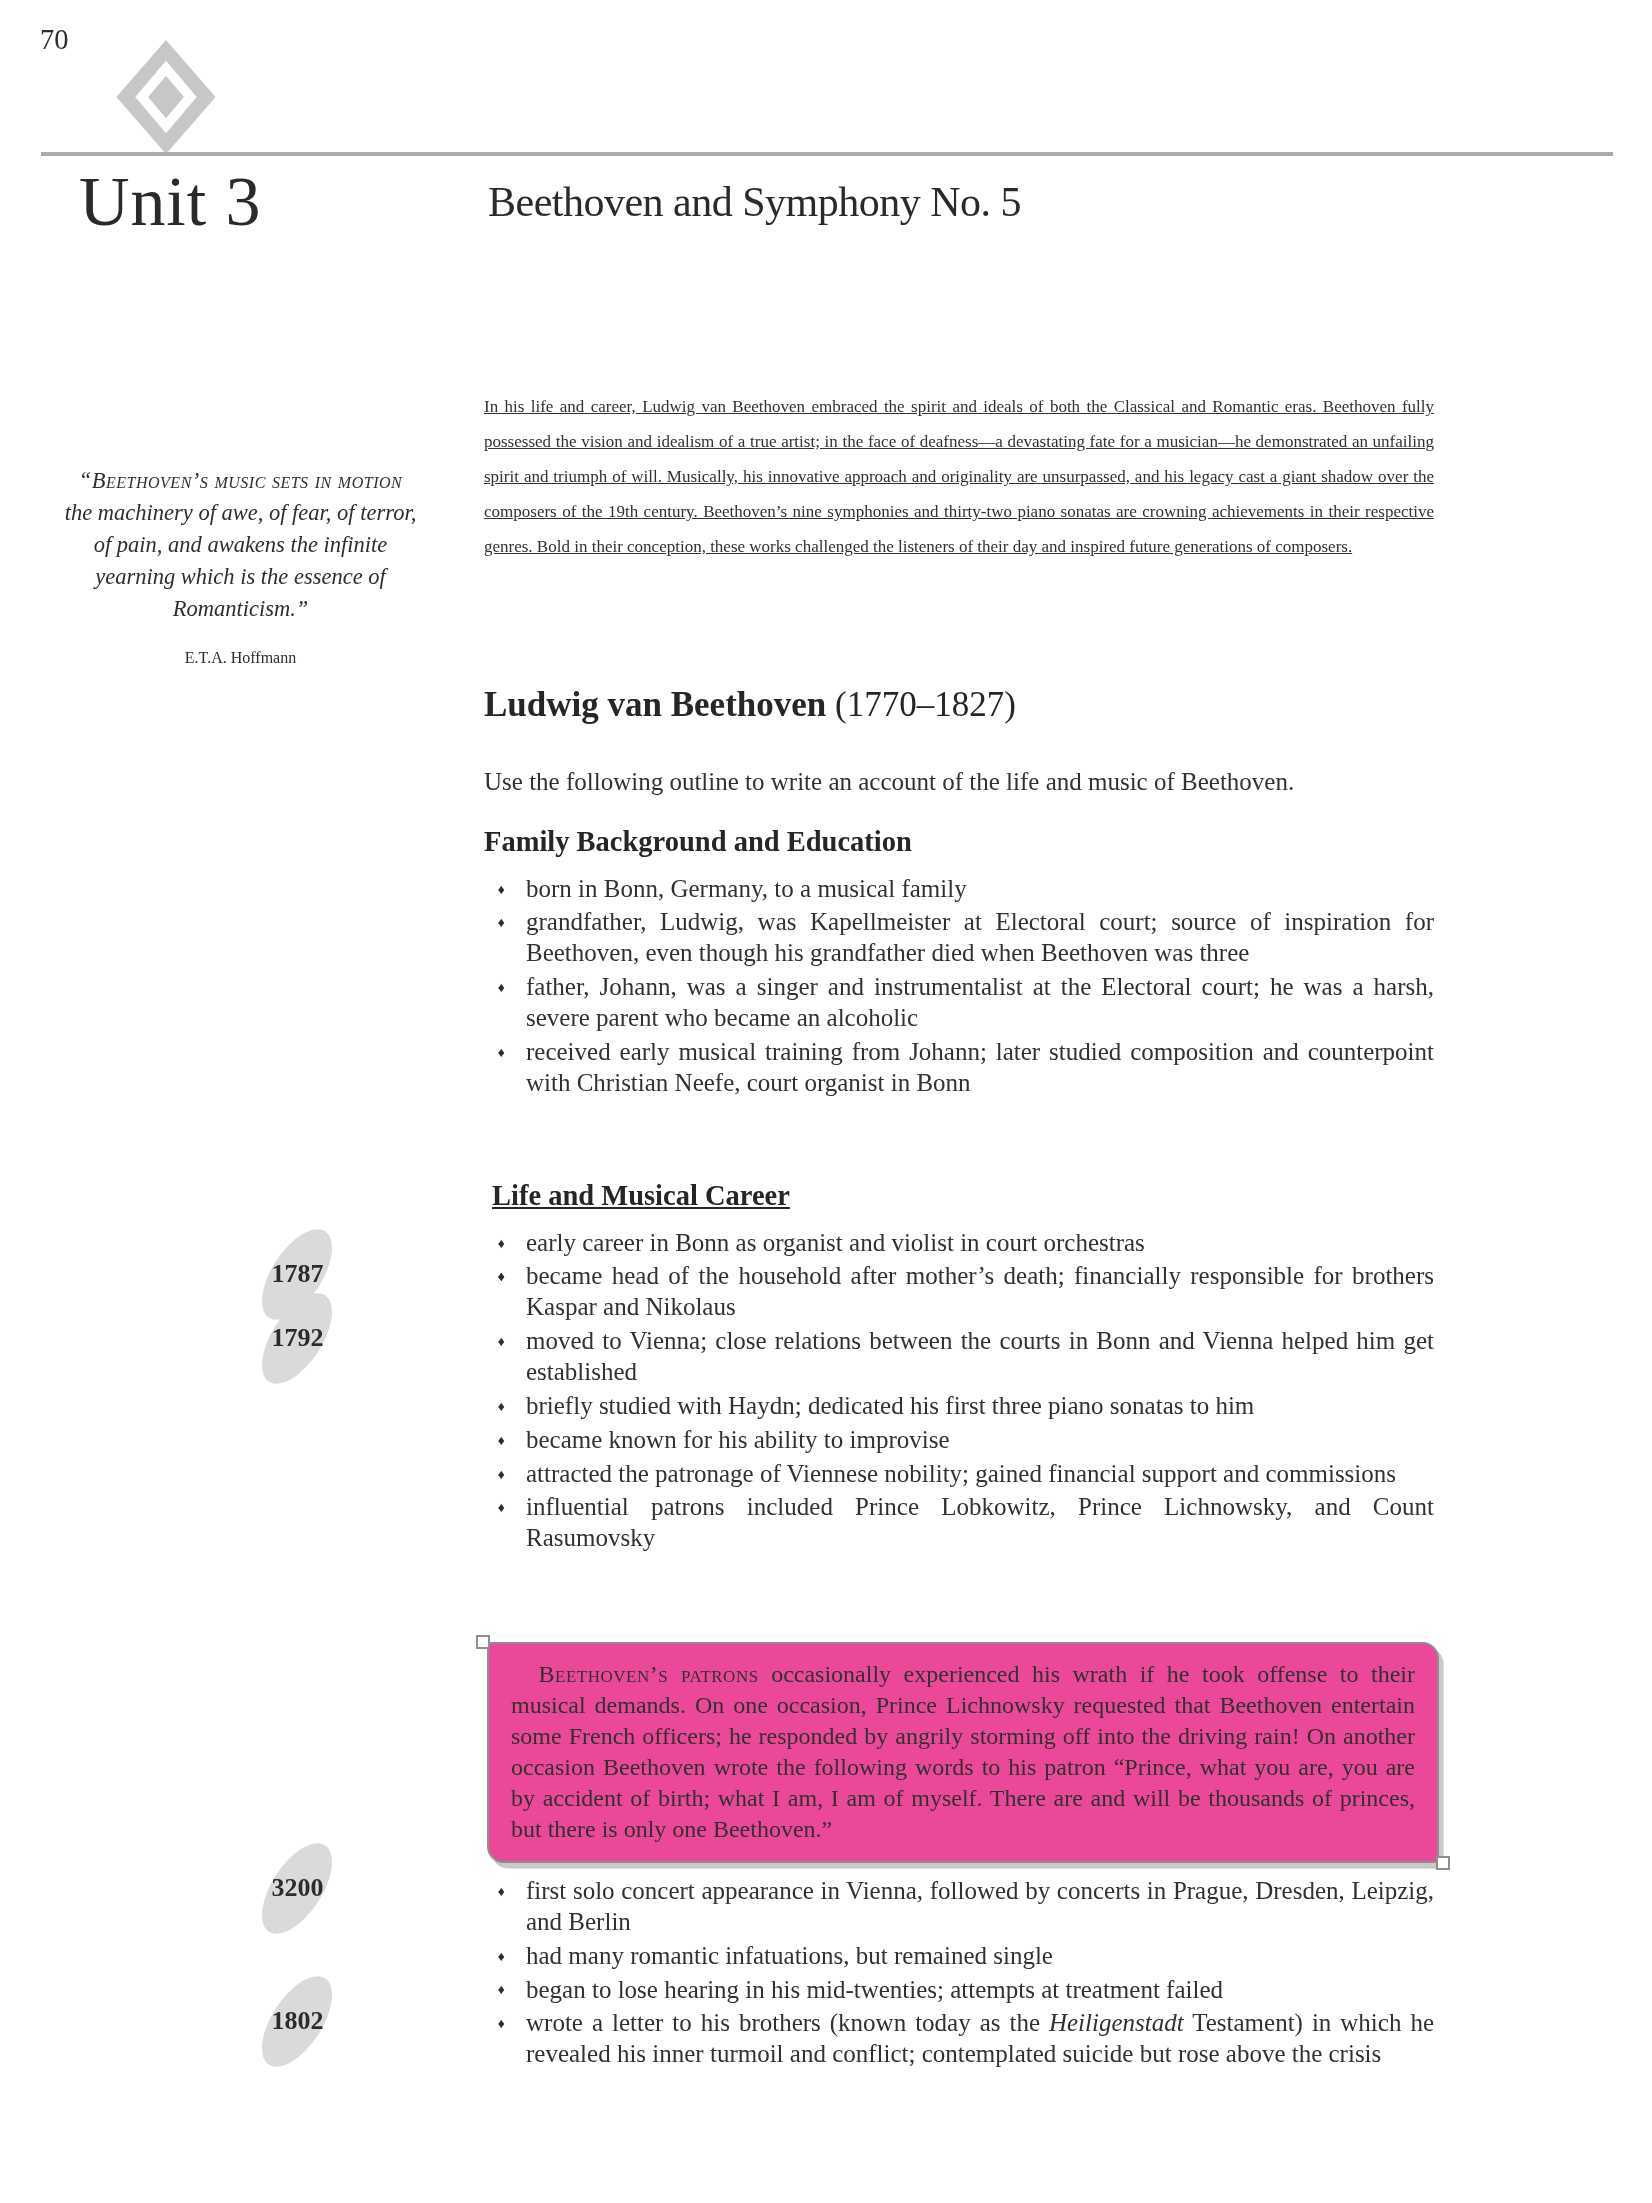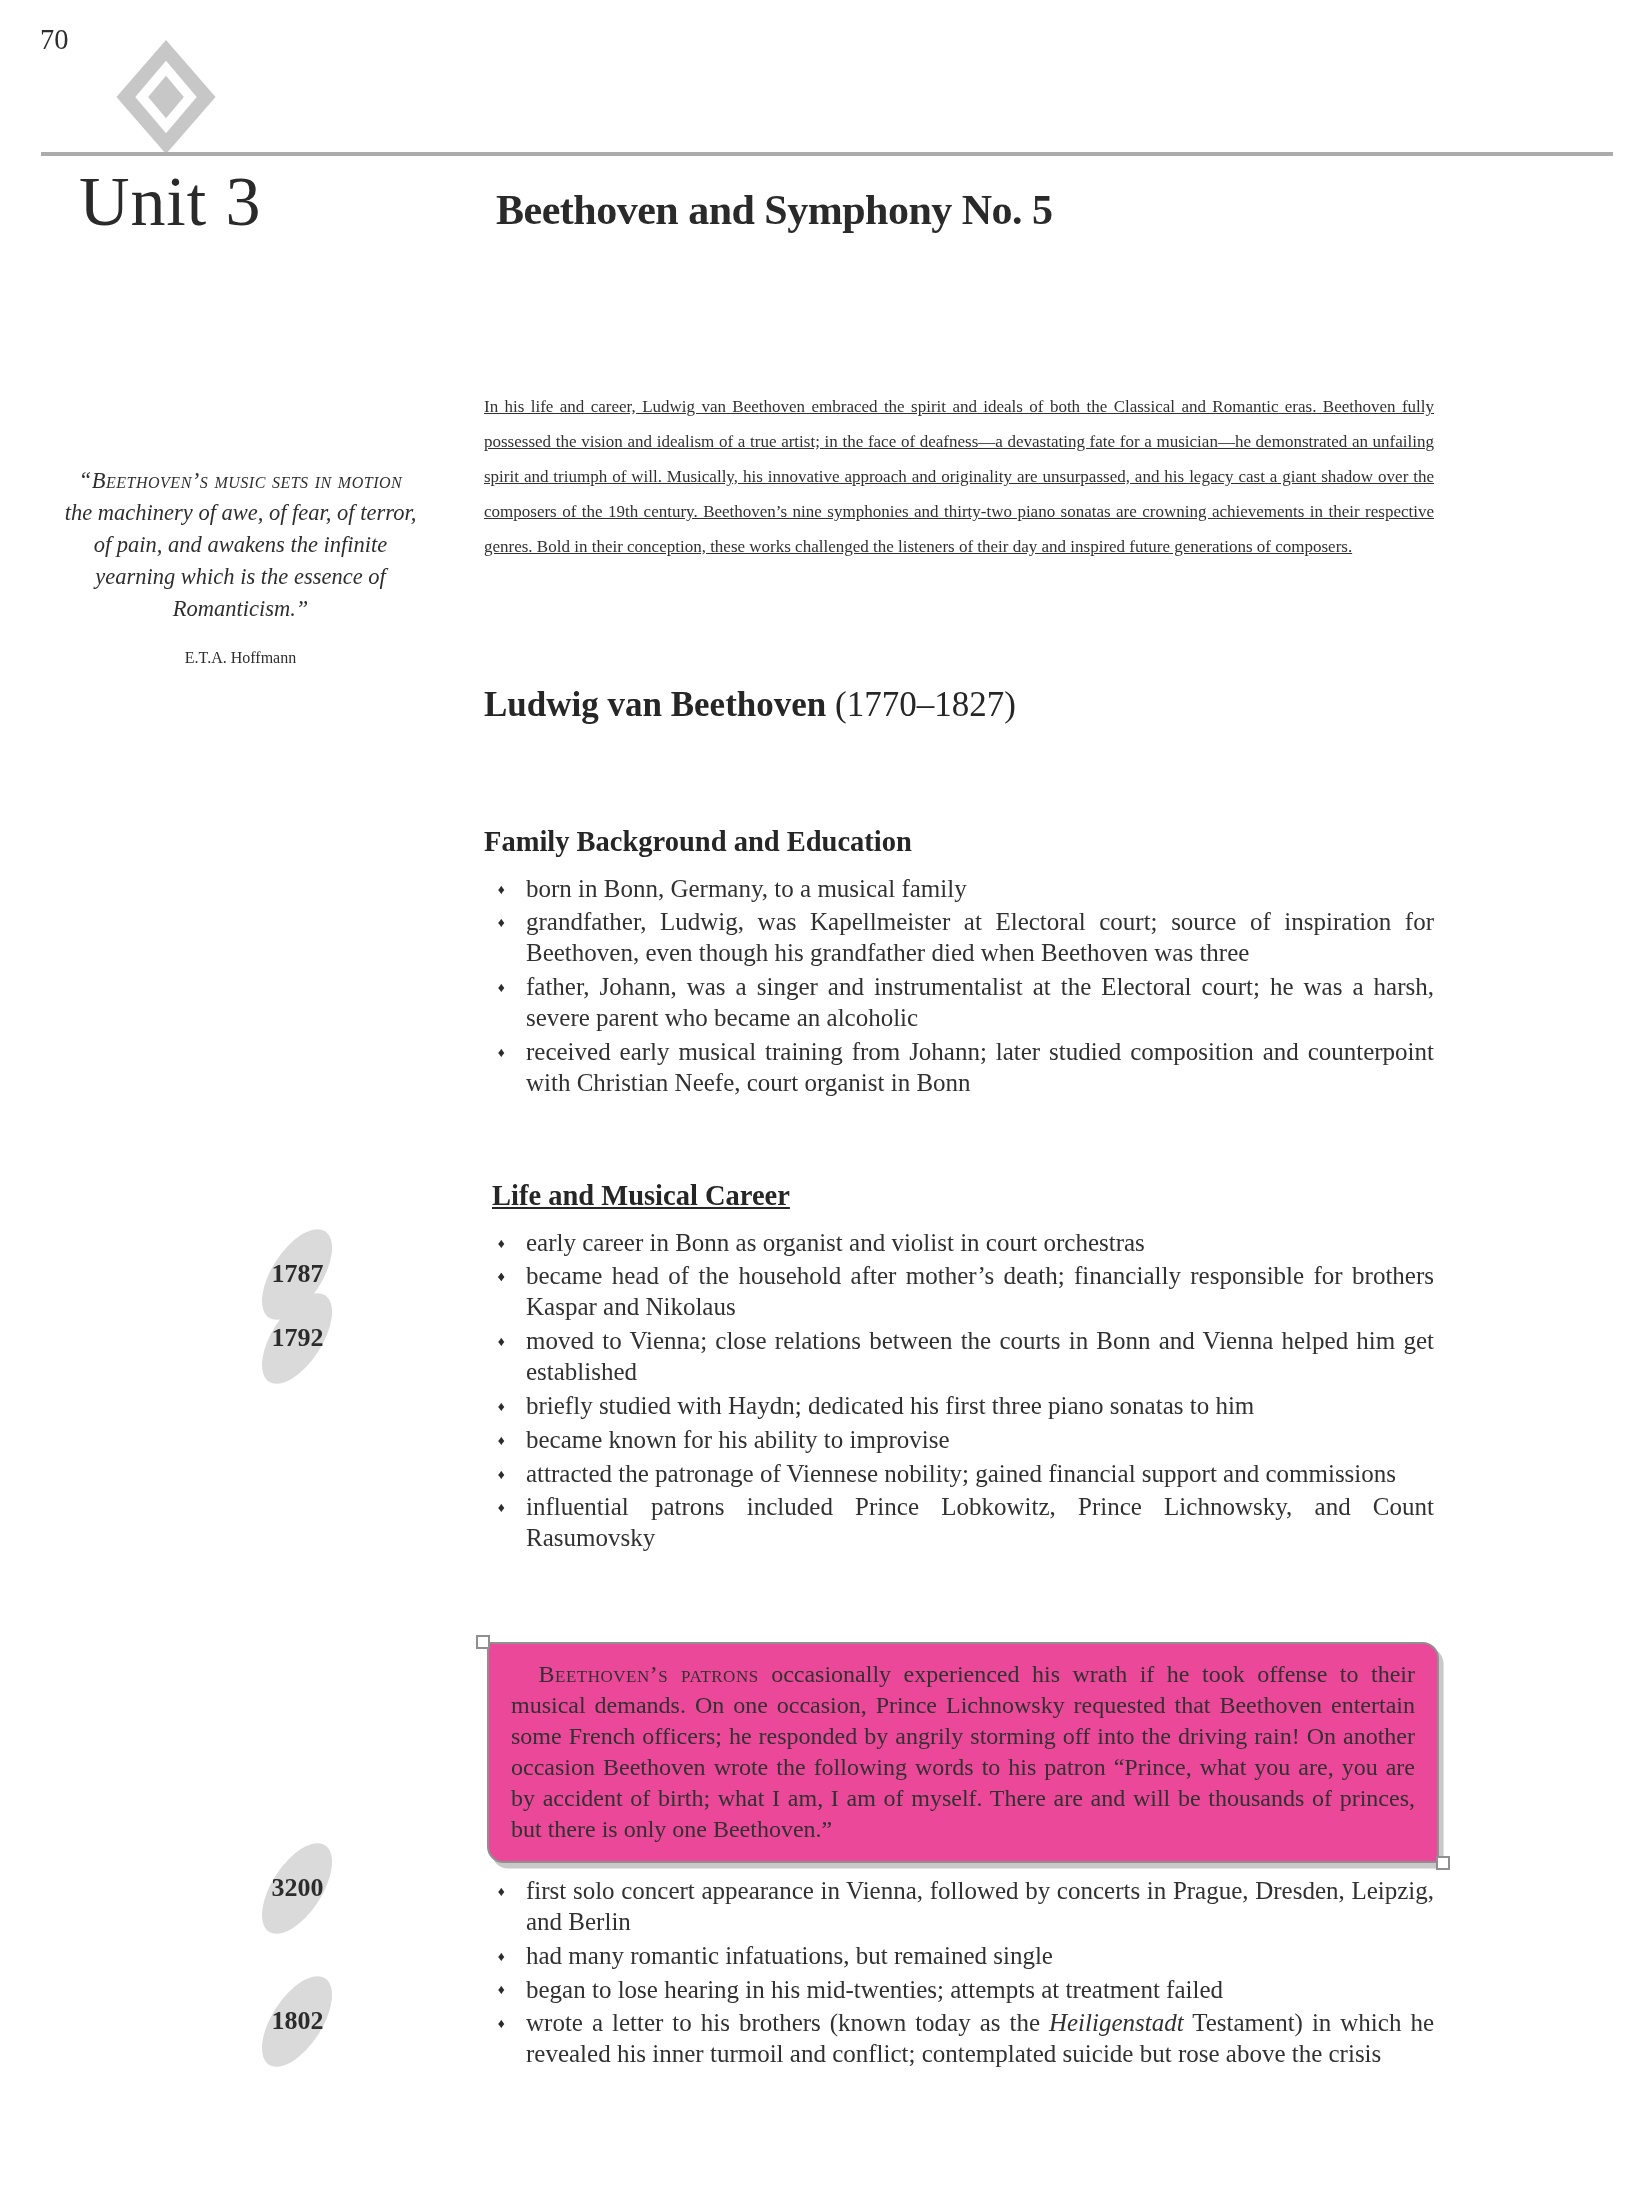--- a/index.html
+++ b/index.html
@@ -69,35 +69,36 @@
 
   <svg class="abs diamond-logo" viewBox="0 0 100 115" xmlns="http://www.w3.org/2000/svg">
     <polygon points="50,0 100,57.5 50,115 0,57.5" fill="#c7c7c7"></polygon>
     <polygon points="50,21 81,57.5 50,94 19,57.5" fill="#ffffff"></polygon>
     <polygon points="50,36 68,57.5 50,79 32,57.5" fill="#c7c7c7"></polygon>
   </svg>
 
   <div class="abs top-rule"></div>
 
   <div class="abs unit-label">Unit 3</div>
-  <h1 class="abs page-title" style="margin:12px; font-weight:bold;">Beethoven and Symphony No. 5</h1>
+  <h1 class="abs page-title" style="margin:4px; font-weight:normal;">Beethoven and Symphony No. 5</h1>
 
   <div class="abs margin-quote">
     <div class="sc">“Beethoven’s music sets in motion</div>
     <div>the machinery of awe, of fear, of terror,</div>
     <div>of pain, and awakens the infinite</div>
     <div>yearning which is the essence of</div>
     <div>Romanticism.”</div>
     <div class="quote-attribution">E.T.A. Hoffmann</div>
   </div>
 
   <p class="abs intro" style="margin:0;">In his life and career, Ludwig van Beethoven embraced the spirit and ideals of both the Classical and Romantic eras. Beethoven fully possessed the vision and idealism of a true artist; in the face of deafness—a devastating fate for a musician—he demonstrated an unfailing spirit and triumph of will. Musically, his innovative approach and originality are unsurpassed, and his legacy cast a giant shadow over the composers of the 19th century. Beethoven’s nine symphonies and thirty-two piano sonatas are crowning achievements in their respective genres. Bold in their conception, these works challenged the listeners of their day and inspired future generations of composers.</p>
 
   <h2 class="abs main-heading" style="margin:0; font-weight:normal;"><span class="bold">Ludwig van Beethoven</span><span> (1770–1827)</span></h2>
 
+  <p class="abs instruction" style="margin:0;">Use the following outline to write an account of the life and music of Beethoven.</p>
 
   <div class="abs section" style="top:826px;">
     <h3 class="section-heading" style="margin:0;">Family Background and Education</h3>
     <ul class="outline">
       <li><span class="bullet">♦</span><span>born in Bonn, Germany, to a musical family</span></li>
       <li><span class="bullet">♦</span><span>grandfather, Ludwig, was Kapellmeister at Electoral court; source of inspiration for Beethoven, even though his grandfather died when Beethoven was three</span></li>
       <li><span class="bullet">♦</span><span>father, Johann, was a singer and instrumentalist at the Electoral court; he was a harsh, severe parent who became an alcoholic</span></li>
       <li><span class="bullet">♦</span><span>received early musical training from Johann; later studied composition and counterpoint with Christian Neefe, court organist in Bonn</span></li>
     </ul>
   </div>

